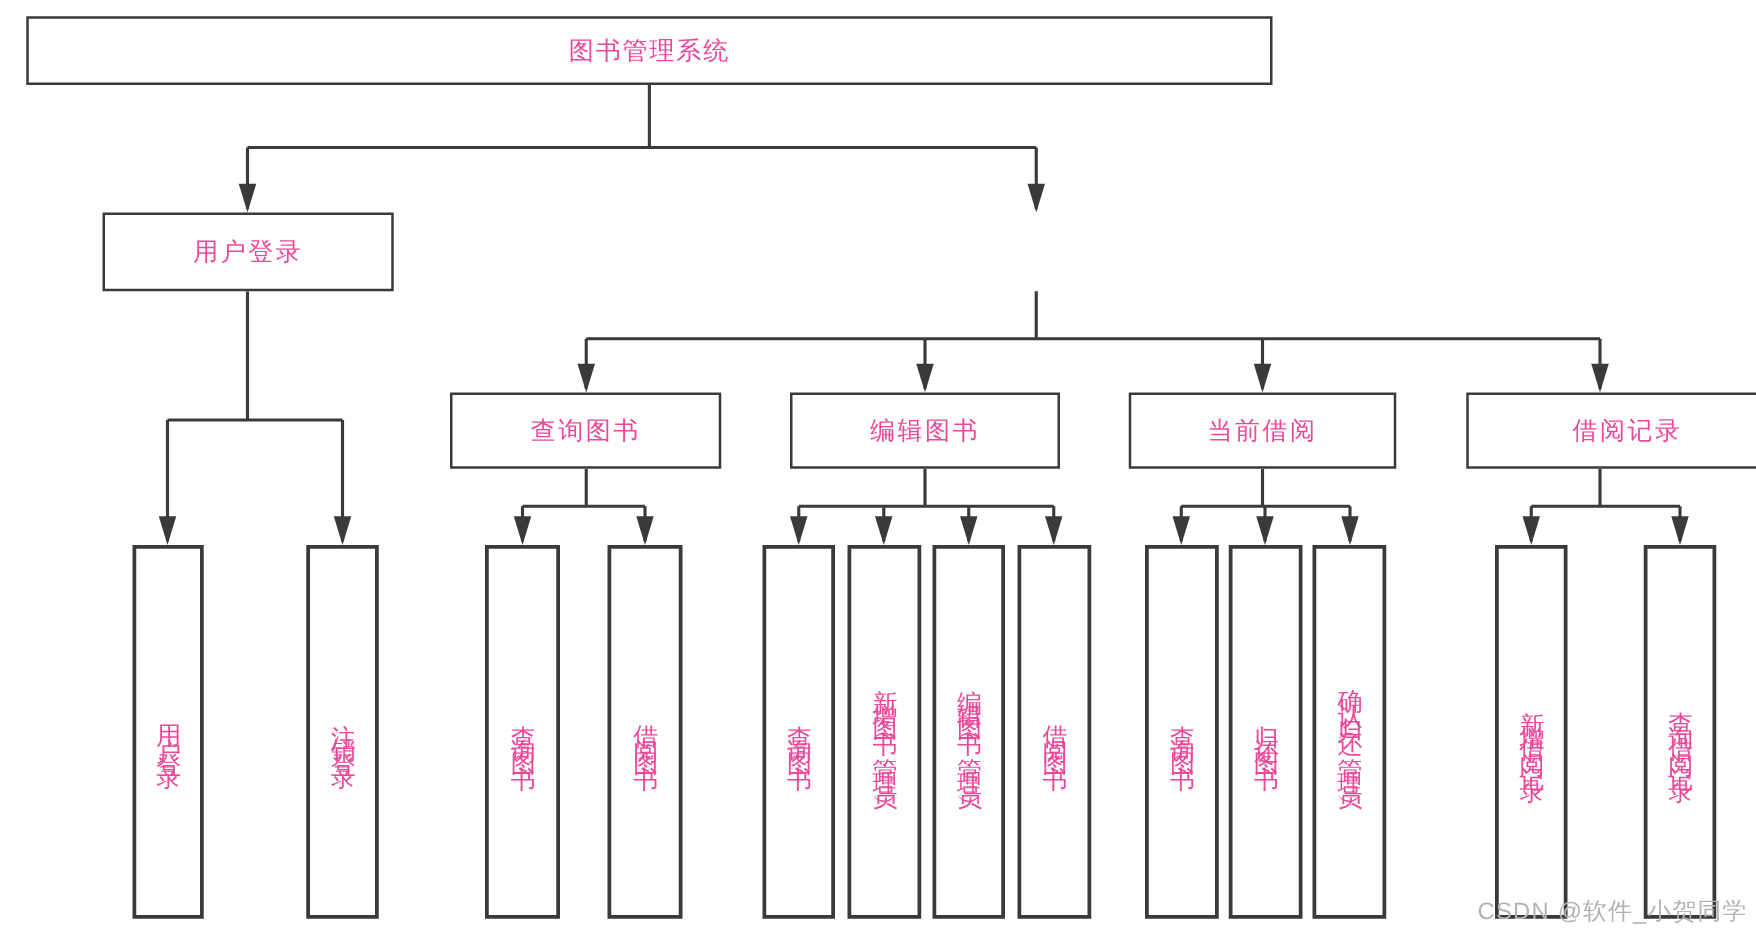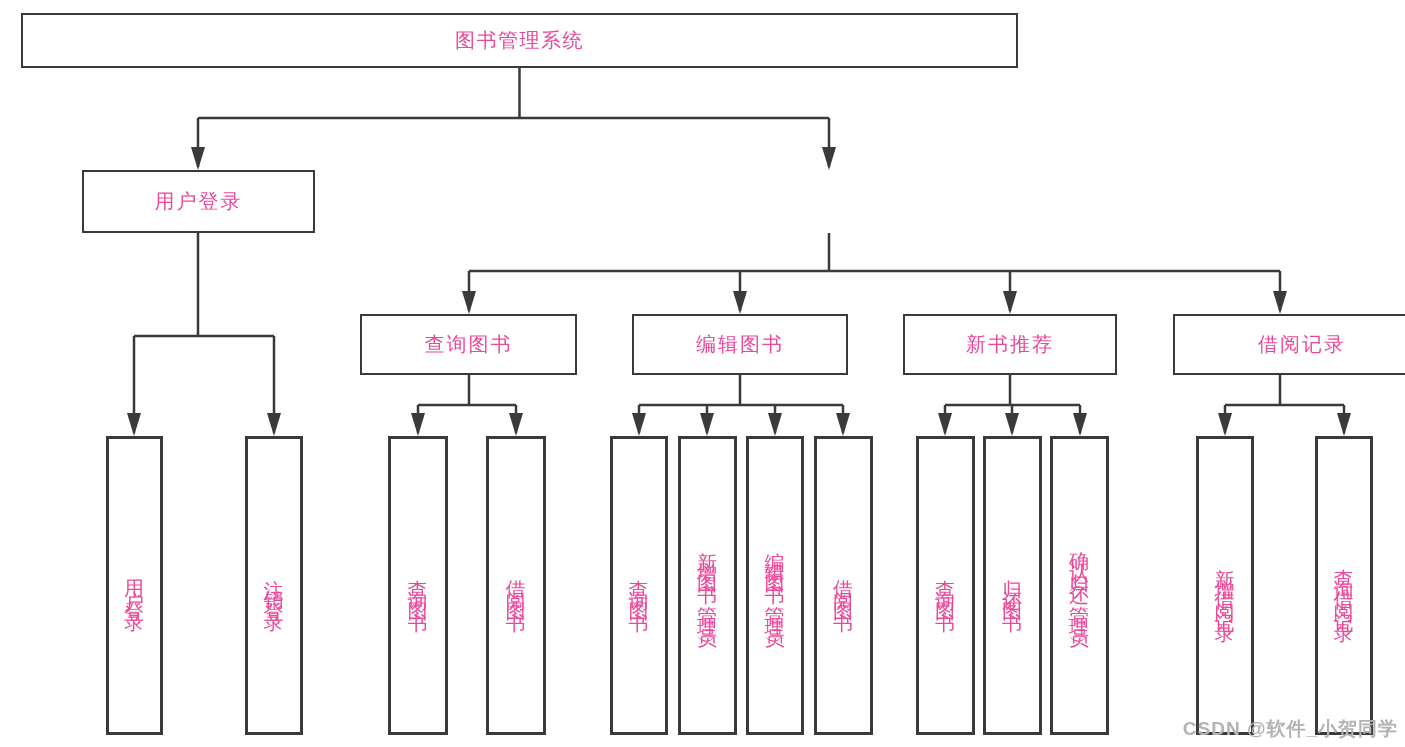--- a/index.html
+++ b/index.html
@@ -18,21 +18,21 @@
   }
   .root{border-width:2px;font-size:20px;letter-spacing:1.5px;}
   .mid{font-size:20px;letter-spacing:2px;}
   .leaf{border-width:3px;}
   .leaf .vtxt{
     writing-mode:vertical-rl;text-orientation:mixed;
     font-size:20px;line-height:1;letter-spacing:11px;white-space:nowrap;
   }
   .watermark{
     position:absolute;right:7px;bottom:5px;z-index:5;
-    font-size:19px;letter-spacing:1px;color:var(--wm,#b3b3b3);font-weight:bold;
+    font-size:19px;letter-spacing:1px;color:var(--wm,#b3b3b3);
   }
 </style>
 </head>
 <body>
 
 <div class="canvas">
 
   <svg class="wires" width="1405" height="747" viewBox="0 0 1405 747">
     <g>
       <path d="M519.5,68 V118 M198,118 H829 M198,118 V167 M829,118 V167"></path>
@@ -84,21 +84,21 @@
     <span>用户登录</span>
   </div>
 
   <div class="box mid" style="left:360px;top:314px;width:217px;height:61px">
     <span>查询图书</span>
   </div>
   <div class="box mid" style="left:632px;top:314px;width:216px;height:61px">
     <span>编辑图书</span>
   </div>
   <div class="box mid" style="left:903px;top:314px;width:214px;height:61px">
-    <span>新书推荐</span>
+    <span>当前借阅</span>
   </div>
   <div class="box mid" style="left:1173px;top:314px;width:258px;height:61px">
     <span>借阅记录</span>
   </div>
 
   <div class="box leaf" style="left:106px;top:436px;width:57px;height:299px">
     <span class="vtxt">用户登录</span>
   </div>
   <div class="box leaf" style="left:245px;top:436px;width:58px;height:299px">
     <span class="vtxt">注销登录</span>

